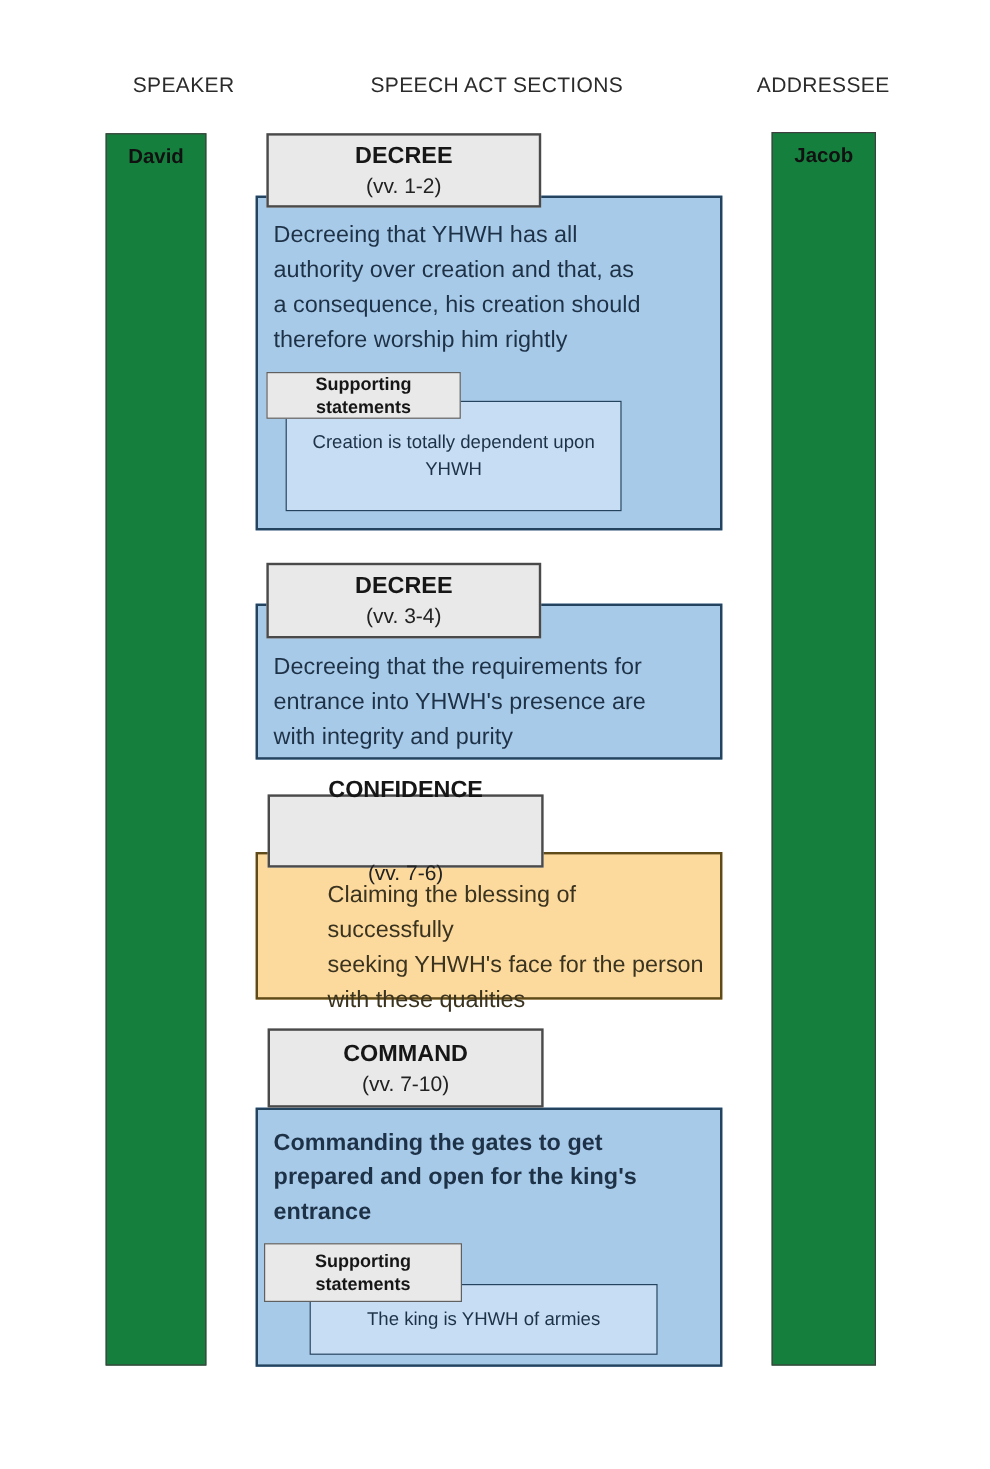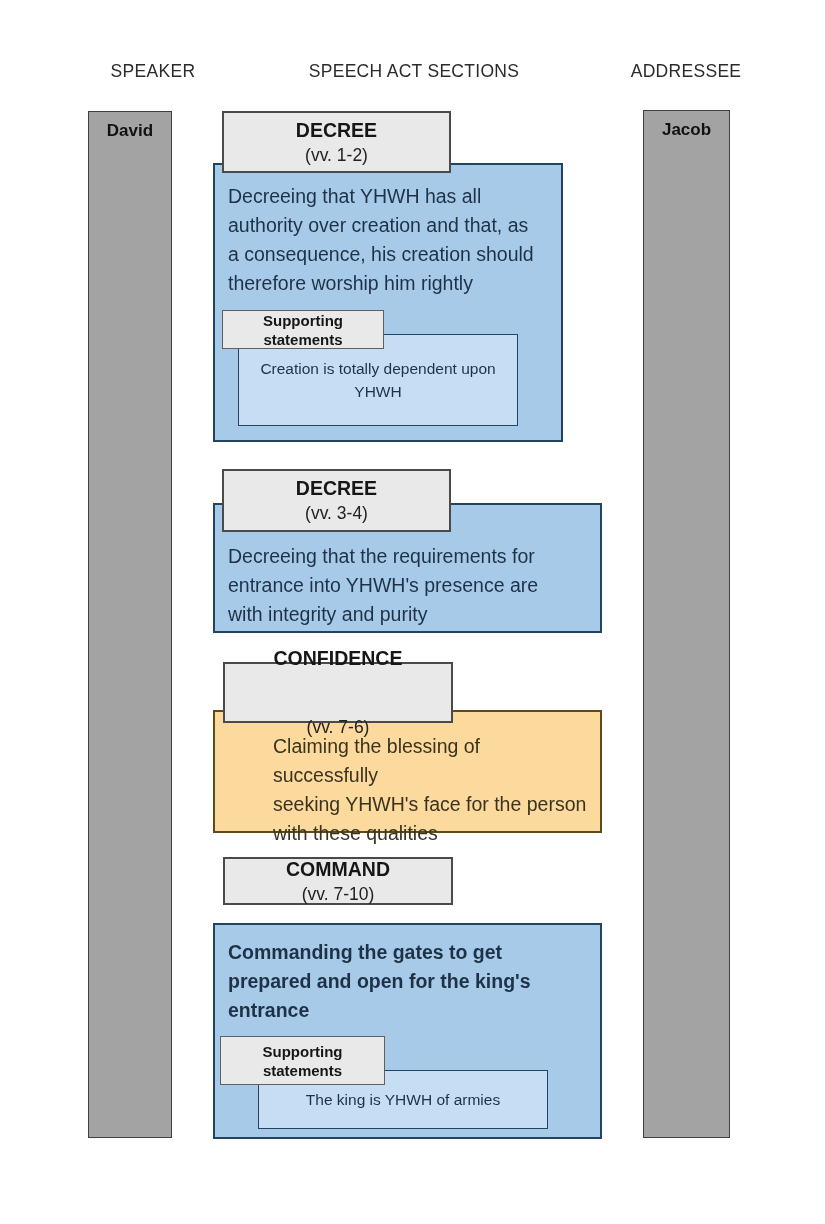--- a/index.html
+++ b/index.html
@@ -19,21 +19,21 @@
     color: #2b2b2b;
     letter-spacing: 0.3px;
     white-space: nowrap;
   }
   .hdr-speaker   { left: 130px; margin-left: 23px; }
   .hdr-sections  { left: 414px; }
   .hdr-addressee { left: 686px; }
 
   .party-col {
     position: absolute;
-    background: #a3a3a3;
+    background: #15803d;
     border: 1.5px solid #3f3f3f;
     text-align: center;
     box-sizing: border-box;
   }
   .party-col .party-name {
     display: block;
     margin-top: 9px;
     font-weight: bold;
     font-size: 17px;
     color: #111111;
@@ -98,38 +98,38 @@
     align-items: center;
     justify-content: center;
     text-align: center;
     font-size: 15.5px;
     line-height: 23px;
     color: #1e3247;
     white-space: pre-line;
   }
 
   
-  .s1-body  { left: 213px; top: 163px; width: 350px; height: 279px; }
+  .s1-body  { left: 213px; top: 163px; width: 389px; height: 279px; }
   .s1-text  { padding-top: 17px; }
   .s1-inner { left: 238px; top: 334px; width: 280px; height: 92px; padding: 0 14px; }
   .s1-label { left: 222px; top: 310px; width: 162px; height: 39px; }
   .s1-title { left: 222px; top: 111px; width: 229px; height: 62px; }
 
   
   .s2-title { left: 222px; top: 469px; width: 229px; height: 63px; }
   .s2-body  { left: 213px; top: 503px; width: 389px; height: 130px; }
   .s2-text  { padding-top: 37px; }
 
   
   .s3-title { left: 223px; top: 662px; width: 230px; height: 61px; gap: 44px; }
   .s3-body  { left: 213px; top: 710px; width: 389px; height: 123px; }
   .s3-text  { padding-top: 20px; }
 
   
-  .s4-title { left: 223px; top: 857px; width: 230px; height: 48px; }
+  .s4-title { left: 223px; top: 857px; width: 230px; height: 66px; }
   .s4-body  { left: 213px; top: 923px; width: 389px; height: 216px; font-weight: bold; }
   .s4-text  { padding-top: 13px; }
   .s4-label { left: 220px; top: 1036px; width: 165px; height: 49px; }
   .s4-inner { left: 258px; top: 1070px; width: 290px; height: 59px; }
 </style>
 </head>
 <body>
 
 <div class="canvas">
 

